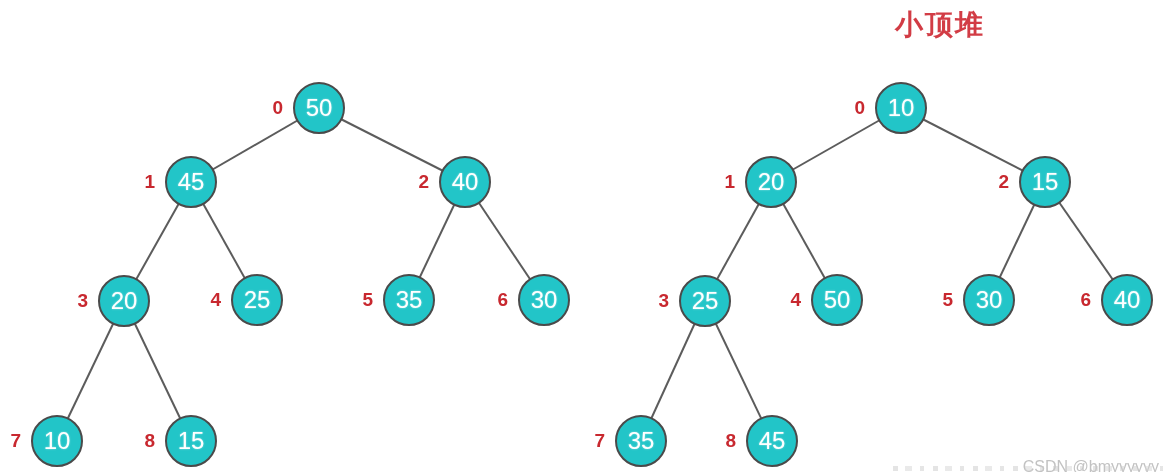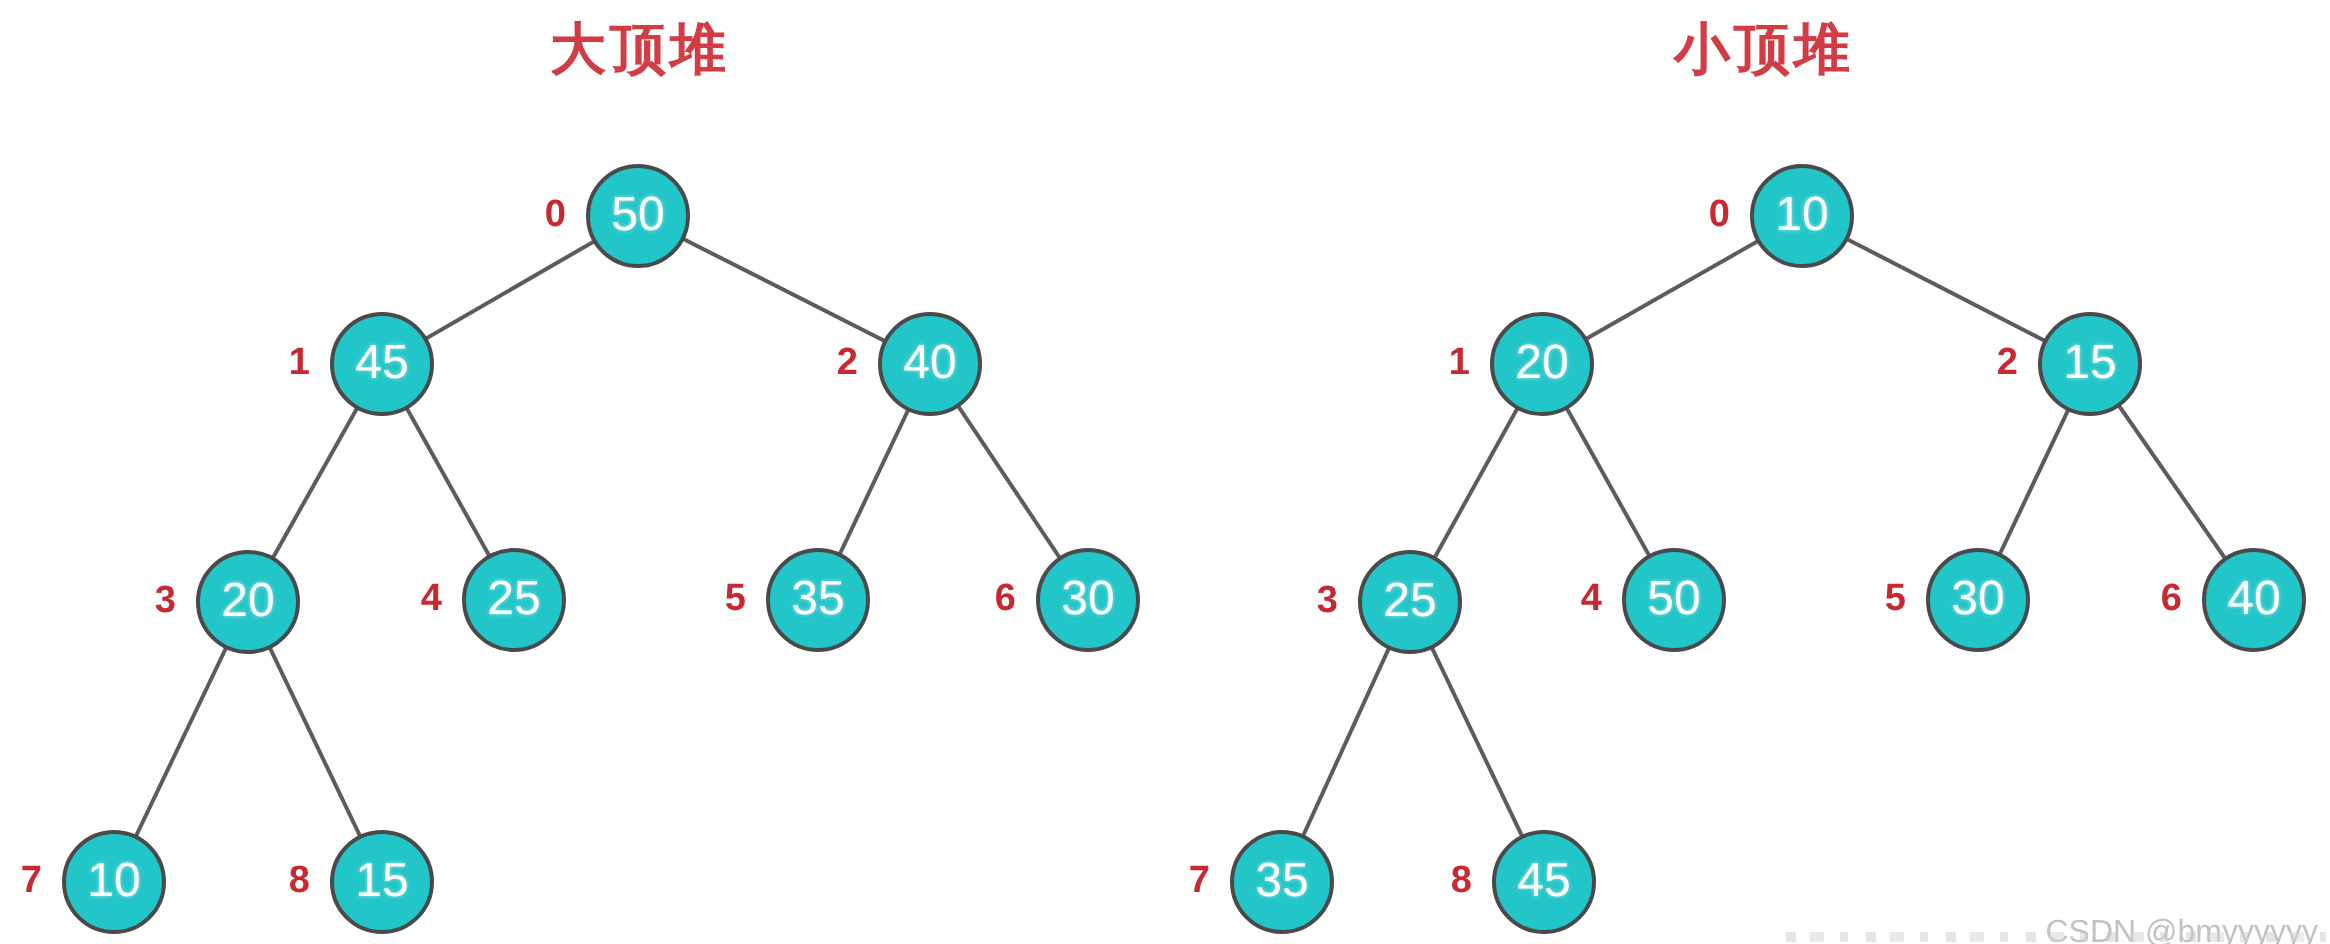--- a/index.html
+++ b/index.html
@@ -26,21 +26,21 @@
     position: absolute;
     top: 6px;
     width: 220px;
     text-align: center;
     font-size: 28px;
     font-weight: bold;
     color: var(--title, #d23c45);
     letter-spacing: 2px;
   }
   .title-left  { left: 210px; }
-  .title-right { left: 772px; }
+  .title-right { left: 830px; }
   .node {
     position: absolute;
     width: 52px;
     height: 52px;
     border-radius: 50%;
     background: var(--node_fill, #22c5c8);
     border: 2px solid var(--node_border, #4a4a4a);
     display: flex;
     align-items: center;
     justify-content: center;
@@ -96,21 +96,20 @@
       <line x1="901" y1="108" x2="771" y2="182" stroke="#5c5c5c" stroke-width="2"></line>
       <line x1="901" y1="108" x2="1045" y2="182" stroke="#5c5c5c" stroke-width="2"></line>
       <line x1="771" y1="182" x2="705" y2="301" stroke="#5c5c5c" stroke-width="2"></line>
       <line x1="771" y1="182" x2="837" y2="300" stroke="#5c5c5c" stroke-width="2"></line>
       <line x1="1045" y1="182" x2="989" y2="300" stroke="#5c5c5c" stroke-width="2"></line>
       <line x1="1045" y1="182" x2="1127" y2="300" stroke="#5c5c5c" stroke-width="2"></line>
       <line x1="705" y1="301" x2="641" y2="441" stroke="#5c5c5c" stroke-width="2"></line>
       <line x1="705" y1="301" x2="772" y2="441" stroke="#5c5c5c" stroke-width="2"></line>
     </svg>
 
-  <div class="tree-title title-left">大顶堆</div>
 
   <div class="tree-title title-right">小顶堆</div>
 
   <div class="watermark">CSDN @bmyyyyyy</div>
 
   <div class="clipped-line"></div>
 <div class="node" style="left: 293px; top: 82px;">50</div>
     <div class="idx" style="left: 247px; top: 95px;">0</div>
     <div class="node" style="left: 165px; top: 156px;">45</div>
     <div class="idx" style="left: 119px; top: 169px;">1</div>

